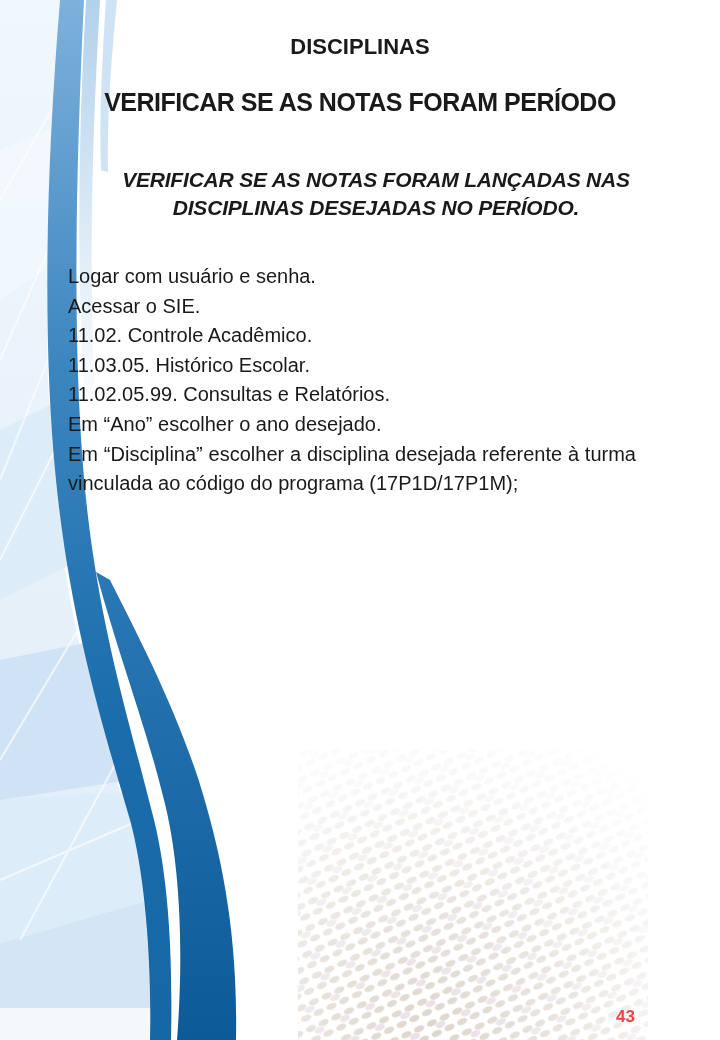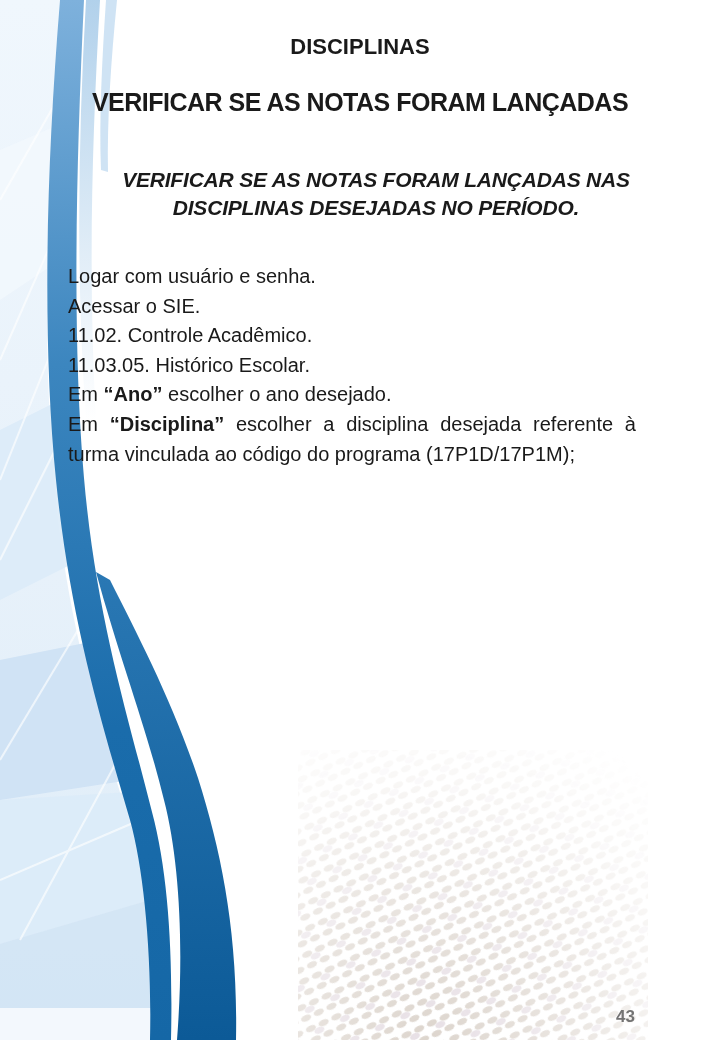--- a/index.html
+++ b/index.html
@@ -26,25 +26,25 @@
     position:absolute; top:150px; left:70px; width:580px; margin:16px;
     text-align:center; font-size:21px; font-weight:bold; font-style:italic;
     line-height:28px; letter-spacing:-0.2px;
   }
   .steps {
     position:absolute; top:262px; left:68px; width:568px;
     font-size:20px; line-height:29.6px;
   }
   .steps p.line { margin:0; }
   .steps p.just { text-align:justify; }
-  .steps b { font-weight:bold; }
+  .steps b { font-weight:normal; }
 
   .page-number {
     position:absolute; right:13px; bottom:13px; z-index:3;
-    font-size:17px; font-weight:bold; color:#737373;
+    font-size:17px; font-weight:bold; color:#ef4444;
   }
 </style>
 </head>
 <body>
 
 <div id="page">
 
   <svg id="ribbon-svg" viewBox="0 0 300 1040" preserveAspectRatio="none" aria-hidden="true">
     <defs>
       <linearGradient id="bgGrad" x1="0" y1="0" x2="0" y2="1">
@@ -118,26 +118,27 @@
       </mask>
     </defs>
     <g mask="url(#dotMask)">
       <rect x="0" y="0" width="350" height="290" fill="url(#dp1)"></rect>
       <rect x="0" y="0" width="350" height="290" fill="url(#dp2)" opacity="0.8"></rect>
     </g>
   </svg>
 
   <div class="content">
     <h2 class="title">DISCIPLINAS</h2>
-    <h1 class="heading">VERIFICAR SE AS NOTAS FORAM LANÇADAS</h1>
+    <h1 class="heading">VERIFICAR SE AS NOTAS FORAM PERÍODO</h1>
     <h3 class="subheading">VERIFICAR SE AS NOTAS FORAM LANÇADAS NAS DISCIPLINAS DESEJADAS NO PERÍODO.</h3>
     <div class="steps">
         <p class="line"><span>Logar com usuário e senha.</span></p>
         <p class="line"><span>Acessar o SIE.</span></p>
         <p class="line"><span>11.02. Controle Acadêmico.</span></p>
         <p class="line"><span>11.03.05. Histórico Escolar.</span></p>
+        <p class="line"><span>11.02.05.99. Consultas e Relatórios.</span></p>
         <p class="line"><span>Em </span><b>“Ano”</b><span> escolher o ano desejado.</span></p>
         <p class="line just"><span>Em </span><b>“Disciplina”</b><span> escolher a disciplina desejada referente à turma vinculada ao código do programa (17P1D/17P1M);</span></p>
       </div>
   </div>
 
   <div class="page-number">43</div>
 </div>
 
 </body></html>

